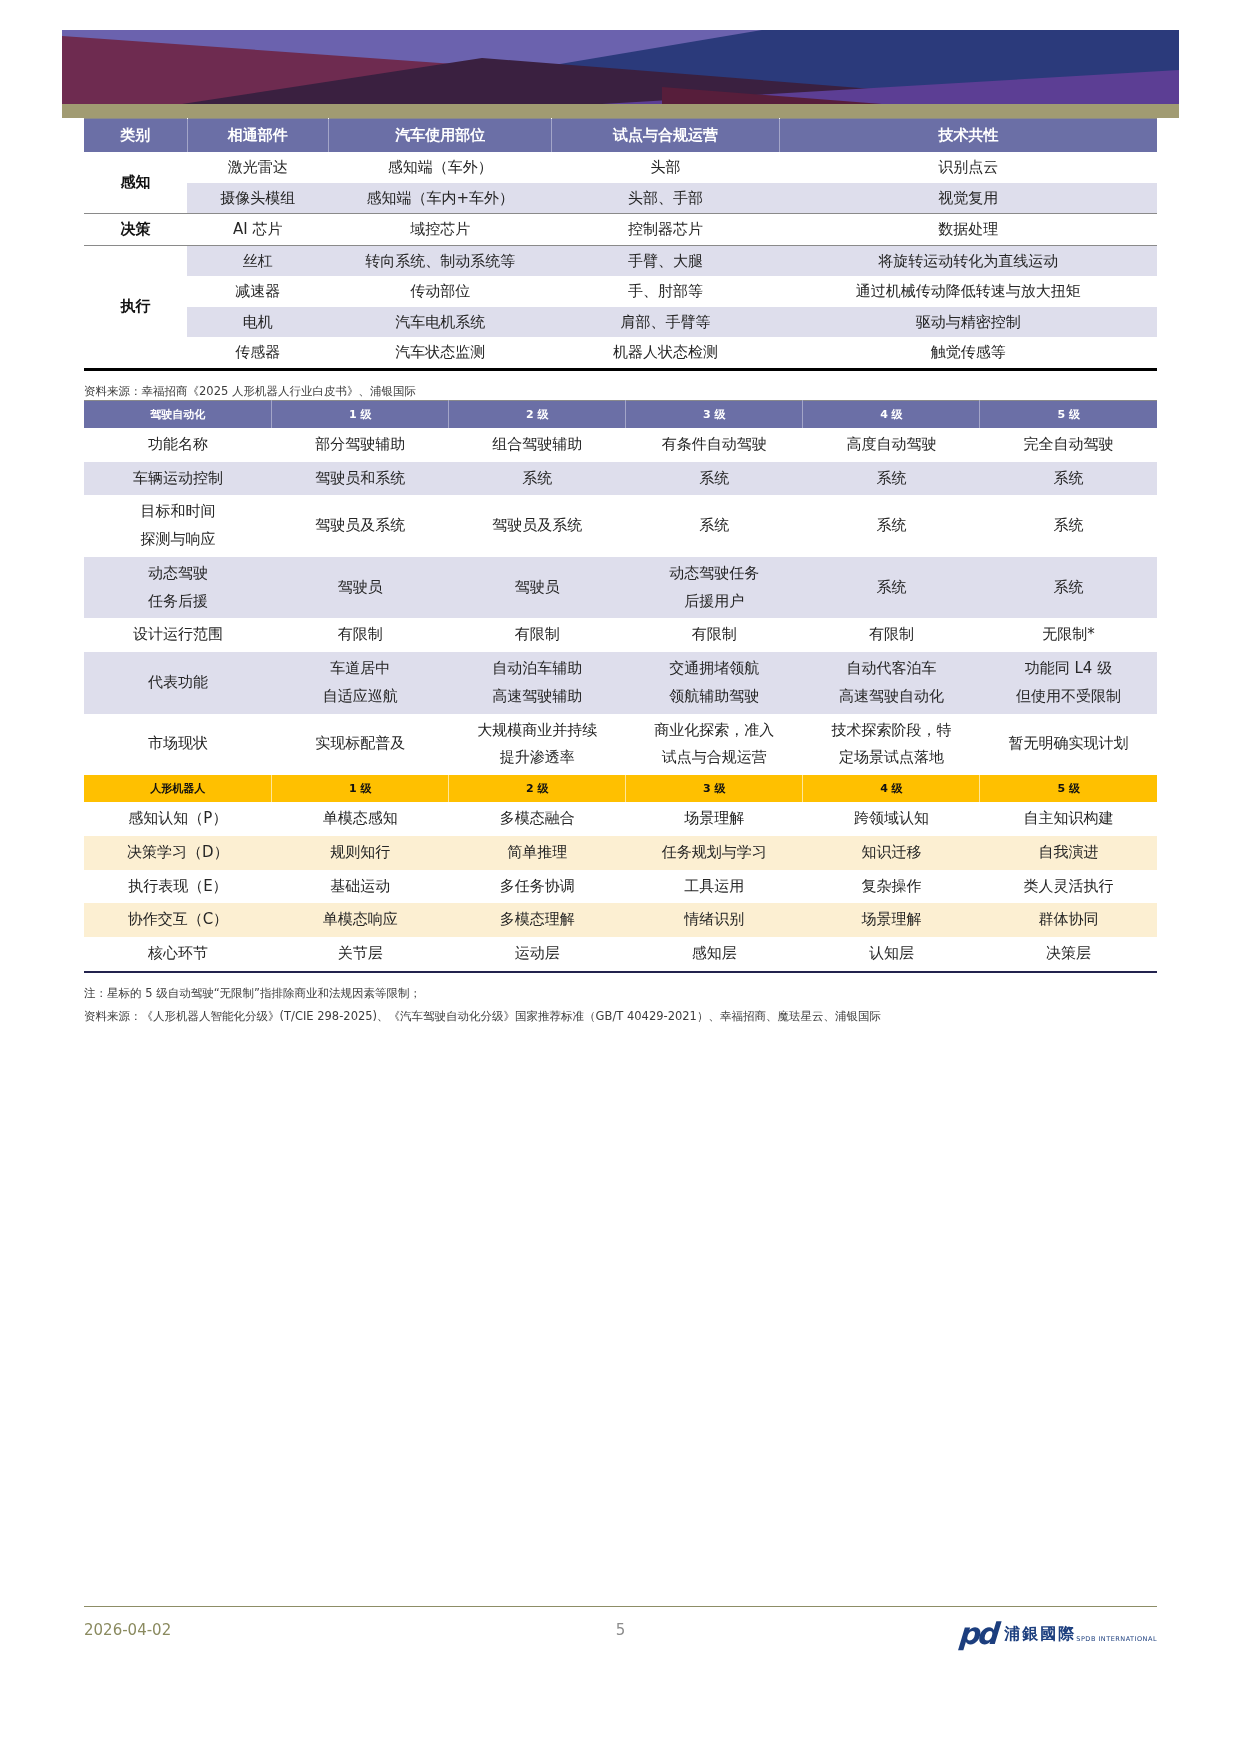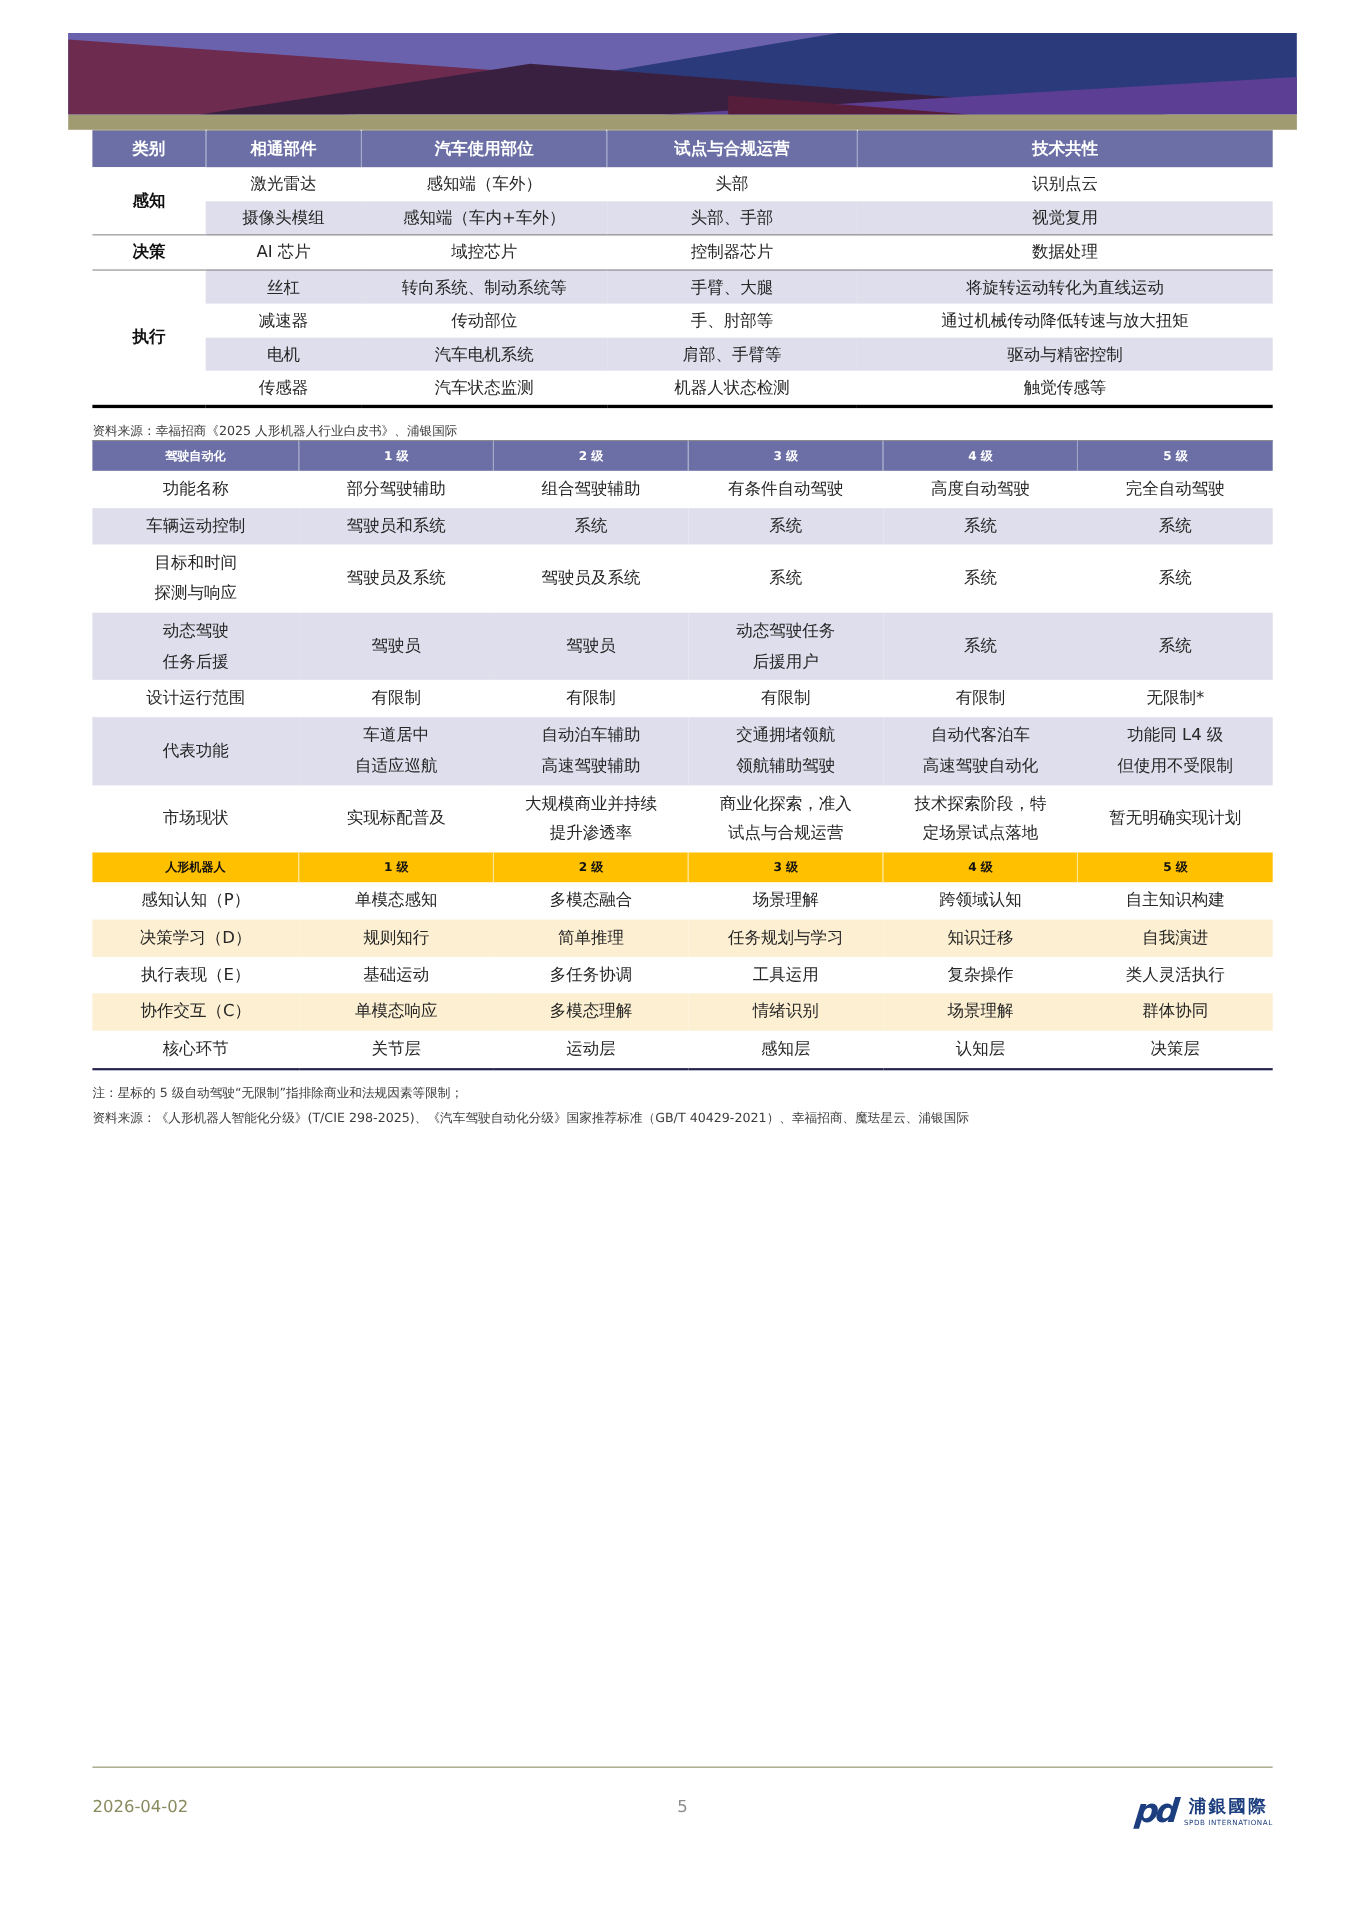--- a/index.html
+++ b/index.html
@@ -48,31 +48,31 @@
     white-space:pre-line;
   }
   .t2 td.lav{background:#DEDEEC;}
   .t2 td.cream{background:#FCEFD2;}
   .note-line{margin-top:12px;font-size:11.5px;color:#3d3d3d;line-height:1.5;}
   .src-line{margin-top:6px;font-size:11.5px;color:#3d3d3d;line-height:1.5;}
   .src-line.first{margin-top:12px;}
   
   .footer{
     position:absolute;left:84px;right:84px;top:1606px;
-    border-top:1px solid #8d8d66;padding-top:26px;
+    border-top:1px solid #8d8d66;padding-top:14px;
     display:flex;align-items:flex-start;
   }
   .footer .f-date{flex:1;font-size:15px;color:#8A8A5F;}
   .footer .f-page{flex:1;text-align:center;font-size:15px;color:#8c8c8c;}
   .footer .f-logo{flex:1;display:flex;justify-content:flex-end;align-items:center;gap:7px;}
   .logo-mark{
     font-style:italic;font-weight:900;font-size:30px;color:#1C3E7E;
     letter-spacing:-3px;line-height:26px;transform:skew(-6deg);
   }
-  .logo-text{display:flex;flex-direction:column;align-items:center;}
+  .logo-text{display:flex;flex-direction:row;align-items:flex-end;}
   .logo-cn{font-size:16px;font-weight:bold;color:#1C3E7E;letter-spacing:2px;line-height:1.1;}
   .logo-en{font-size:6.5px;color:#1C3E7E;letter-spacing:.5px;margin-top:2px;}
 </style>
 </head>
 <body>
 
 <div class="banner">
   <svg viewBox="0 0 1117 74" preserveAspectRatio="none">
     <rect x="0" y="0" width="1117" height="74" fill="#2B3A7B"></rect>
     <polygon points="0,0 700,0 260,74 0,74" fill="#6B62AE"></polygon>

